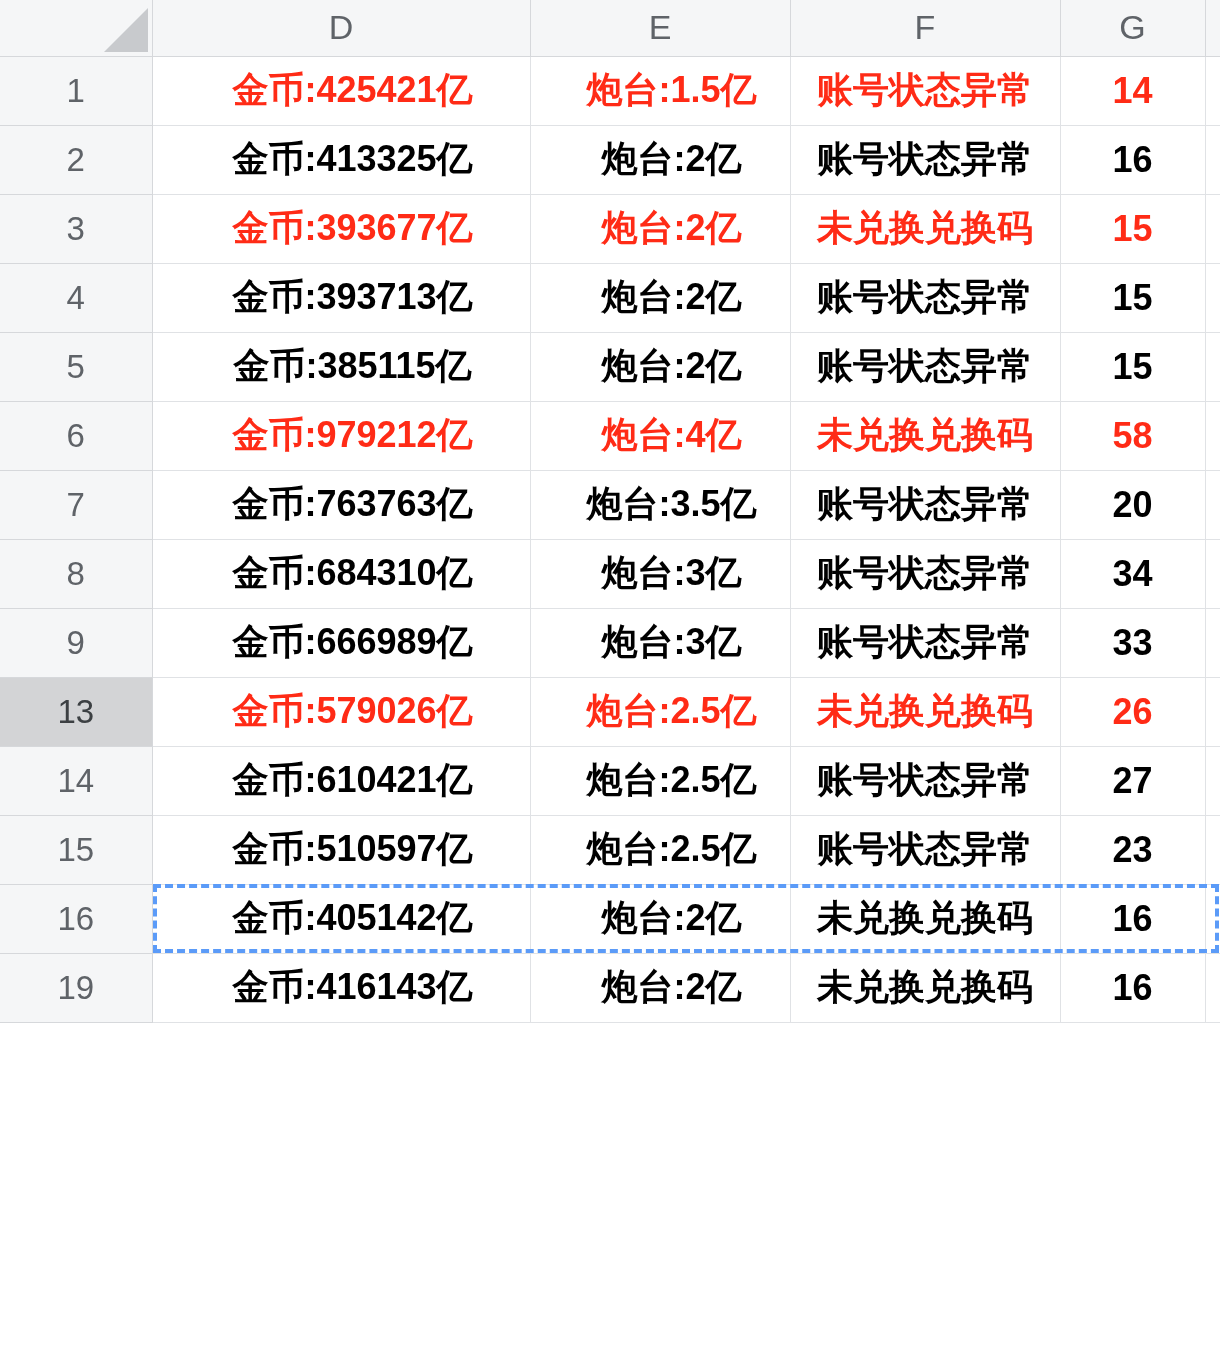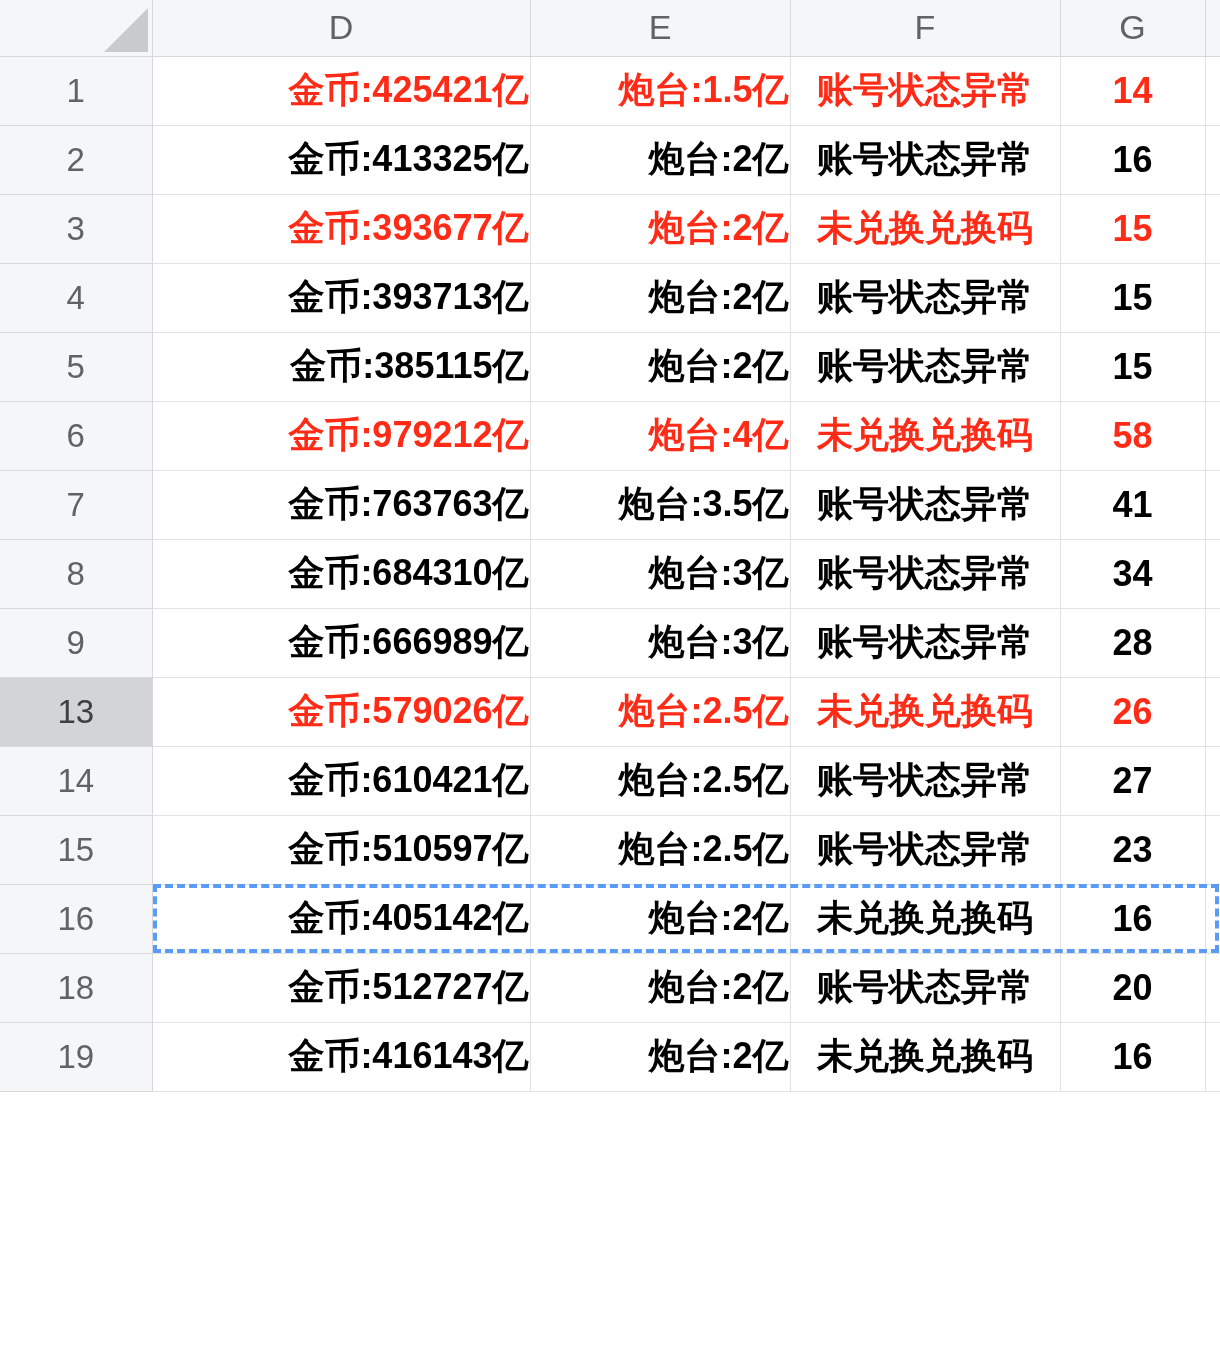--- a/index.html
+++ b/index.html
@@ -84,21 +84,21 @@
   tr.data-row { height: 69px; }
   td.cell {
     border: 1px solid #e0e2e5;
     font-size: 36px;
     font-weight: bold;
     color: #000000;
     vertical-align: middle;
     white-space: nowrap;
     overflow: hidden;
   }
-  td.cell.text { text-align: right; padding-left: 24px; }
+  td.cell.text { text-align: center; padding-left: 24px; }
   td.cell.num  { text-align: center; padding: 8px; }
   td.cell.red  { color: #ff2b16; }
   td.cell.pad  { border: 1px solid #e0e2e5; border-right: none; }
 
   
   .sel-overlay {
     position: absolute;
     left: 153px;
     top: 884px;
     width: 1066px;
@@ -180,37 +180,37 @@
         <td class="cell text red">炮台:4亿</td>
         <td class="cell num red">未兑换兑换码</td>
         <td class="cell num red">58</td>
         <td class="cell pad"></td>
       </tr>
       <tr class="data-row">
         <td class="row-hdr">7</td>
         <td class="cell text">金币:763763亿</td>
         <td class="cell text">炮台:3.5亿</td>
         <td class="cell num">账号状态异常</td>
-        <td class="cell num">41</td>
+        <td class="cell num">20</td>
         <td class="cell pad"></td>
       </tr>
       <tr class="data-row">
         <td class="row-hdr">8</td>
         <td class="cell text">金币:684310亿</td>
         <td class="cell text">炮台:3亿</td>
         <td class="cell num">账号状态异常</td>
         <td class="cell num">34</td>
         <td class="cell pad"></td>
       </tr>
       <tr class="data-row">
         <td class="row-hdr">9</td>
         <td class="cell text">金币:666989亿</td>
         <td class="cell text">炮台:3亿</td>
         <td class="cell num">账号状态异常</td>
-        <td class="cell num">28</td>
+        <td class="cell num">33</td>
         <td class="cell pad"></td>
       </tr>
       <tr class="data-row">
         <td class="row-hdr sel">13</td>
         <td class="cell text red">金币:579026亿</td>
         <td class="cell text red">炮台:2.5亿</td>
         <td class="cell num red">未兑换兑换码</td>
         <td class="cell num red">26</td>
         <td class="cell pad"></td>
       </tr>
@@ -232,28 +232,20 @@
       </tr>
       <tr class="data-row">
         <td class="row-hdr">16</td>
         <td class="cell text">金币:405142亿</td>
         <td class="cell text">炮台:2亿</td>
         <td class="cell num">未兑换兑换码</td>
         <td class="cell num">16</td>
         <td class="cell pad"></td>
       </tr>
       <tr class="data-row">
-        <td class="row-hdr">18</td>
-        <td class="cell text">金币:512727亿</td>
-        <td class="cell text">炮台:2亿</td>
-        <td class="cell num">账号状态异常</td>
-        <td class="cell num">20</td>
-        <td class="cell pad"></td>
-      </tr>
-      <tr class="data-row">
         <td class="row-hdr">19</td>
         <td class="cell text">金币:416143亿</td>
         <td class="cell text">炮台:2亿</td>
         <td class="cell num">未兑换兑换码</td>
         <td class="cell num">16</td>
         <td class="cell pad"></td>
       </tr>
     </tbody>
   </table>
 

